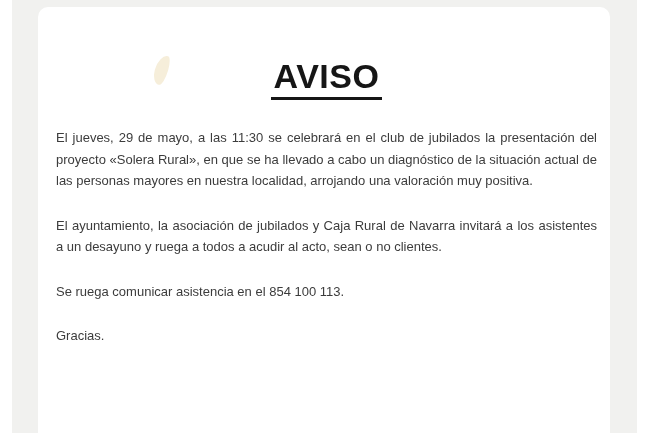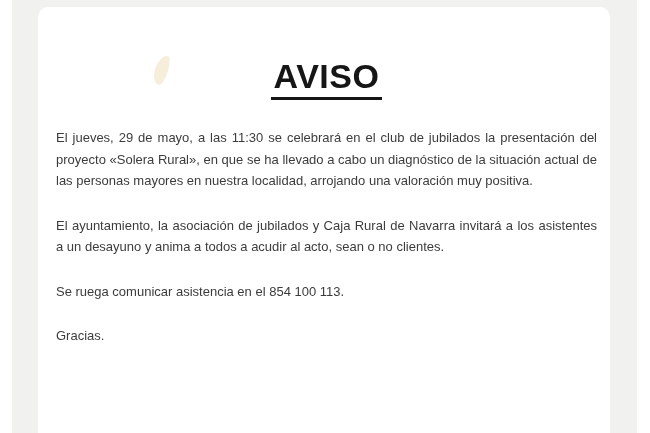--- a/index.html
+++ b/index.html
@@ -74,21 +74,21 @@
   <div class="viewer-bg"></div>
 
   <div class="notice-page">
 
     <div class="smudge"></div>
 
     <h1 class="notice-title"><span class="underline">AVISO</span></h1>
 
     <p class="notice-paragraph">El jueves, 29 de mayo, a las 11:30 se celebrará en el club de jubilados la presentación del proyecto «Solera Rural», en que se ha llevado a cabo un diagnóstico de la situación actual de las personas mayores en nuestra localidad, arrojando una valoración muy positiva.</p>
 
-    <p class="notice-paragraph">El ayuntamiento, la asociación de jubilados y Caja Rural de Navarra invitará a los asistentes a un desayuno y anima a todos a acudir al acto, sean o no clientes.</p>
+    <p class="notice-paragraph">El ayuntamiento, la asociación de jubilados y Caja Rural de Navarra invitará a los asistentes a un desayuno y ruega a todos a acudir al acto, sean o no clientes.</p>
 
     <p class="notice-paragraph">Se ruega comunicar asistencia en el 854 100 113.</p>
 
     <p class="notice-paragraph">Gracias.</p>
 
   </div>
 
 </div>
 
 </body></html>

